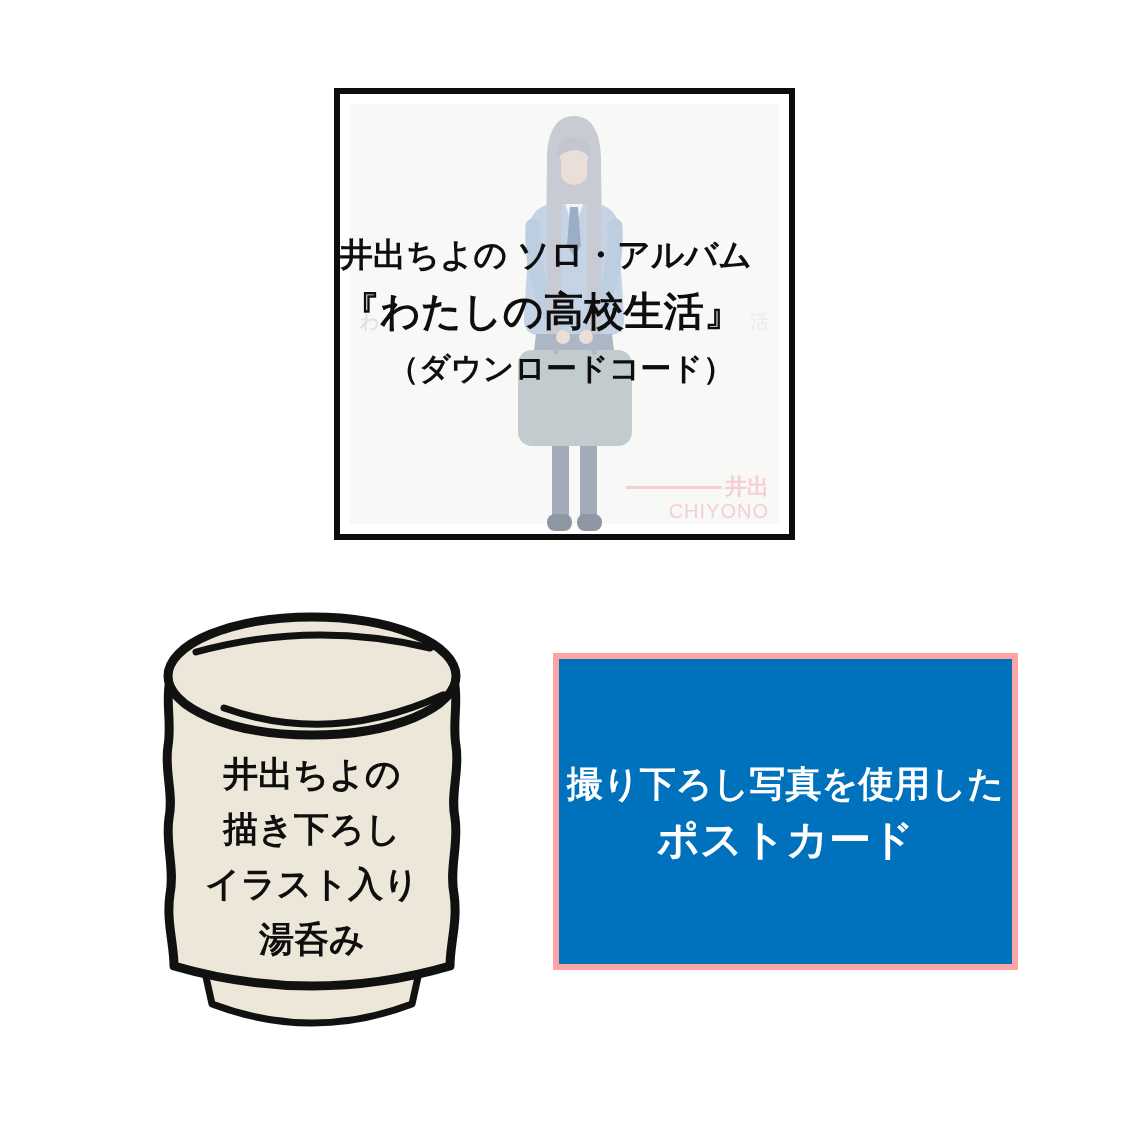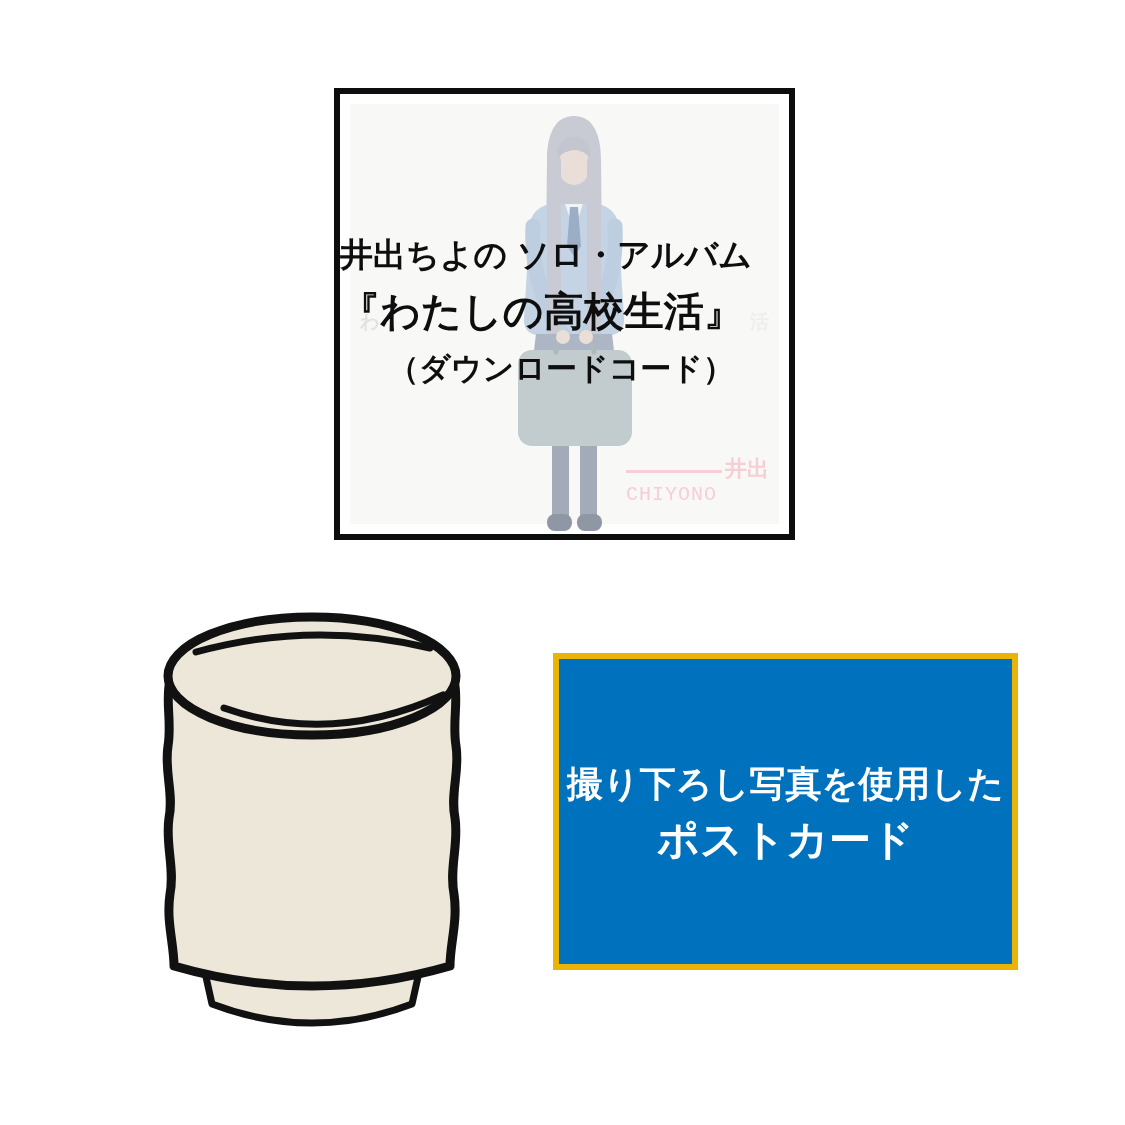--- a/index.html
+++ b/index.html
@@ -42,24 +42,23 @@
     position: absolute;
     top: 206px;
     font-size: 19px;
     font-weight: 700;
     line-height: 24px;
   }
   .wm-left  { left: 10px;  color: #e2e2e0; }
   .wm-right { right: 10px; color: #eeeeec; }
   .album-logo {
     position: absolute;
-    right: 10px; bottom: 16px;
+    right: 10px; bottom: 0;
     color: #f6ced5;
-    text-align: left;
-    font-family: Liberation Mono, monospace;
+    text-align: right;
   }
   .album-logo .row { display: flex; align-items: center; justify-content: flex-end; }
   .album-logo .rule { width: 96px; height: 3px; background: #f6ced5; margin-right: 3px; }
   .album-logo .name { font-size: 22px; font-weight: 700; line-height: 22px; }
   .album-logo .sub  { font-size: 20px; font-weight: 400; letter-spacing: 1px; line-height: 26px; }
 
   
   .teacup {
     position: absolute;
     left: 162px; top: 606px;
@@ -75,21 +74,21 @@
     font-size: 35px;
     line-height: 55px;
   }
 
   
   .postcard {
     position: absolute;
     left: 553px; top: 653px;
     width: 465px; height: 317px;
     box-sizing: border-box;
-    border: 6px solid #eab308;
+    border: 6px solid #fca5a5;
     background: #0071bc;
     display: flex;
     flex-direction: column;
     align-items: center;
     justify-content: center;
     text-align: left;
     color: #ffffff;
     font-weight: 700;
   }
   .postcard .p1 { font-size: 36px; line-height: 56px; }
@@ -177,20 +176,26 @@
                C 288 338, 296 315, 292 288
                C 287 262, 297 238, 293 212
                C 288 188, 298 165, 294 140
                C 290 115, 297 95, 292 74
                L 8 74 Z" fill="#ece7d8" stroke="#111111" stroke-width="9" stroke-linejoin="round"></path>
 
       <ellipse cx="150" cy="70" rx="144" ry="59" fill="#ece7d8" stroke="#111111" stroke-width="9"></ellipse>
       <path d="M 34 46 Q 150 14 268 42" fill="none" stroke="#111111" stroke-width="7" stroke-linecap="round"></path>
       <path d="M 62 102 Q 170 140 281 89" fill="none" stroke="#111111" stroke-width="7" stroke-linecap="round"></path>
     </svg>
+    <div class="teacup-text">
+      <div>井出ちよの</div>
+      <div>描き下ろし</div>
+      <div>イラスト入り</div>
+      <div>湯呑み</div>
+    </div>
   </div>
 
   <div class="postcard">
     <div class="p1">撮り下ろし写真を使用した</div>
     <div class="p2">ポストカード</div>
   </div>
 
 </div>
 
 </body></html>

